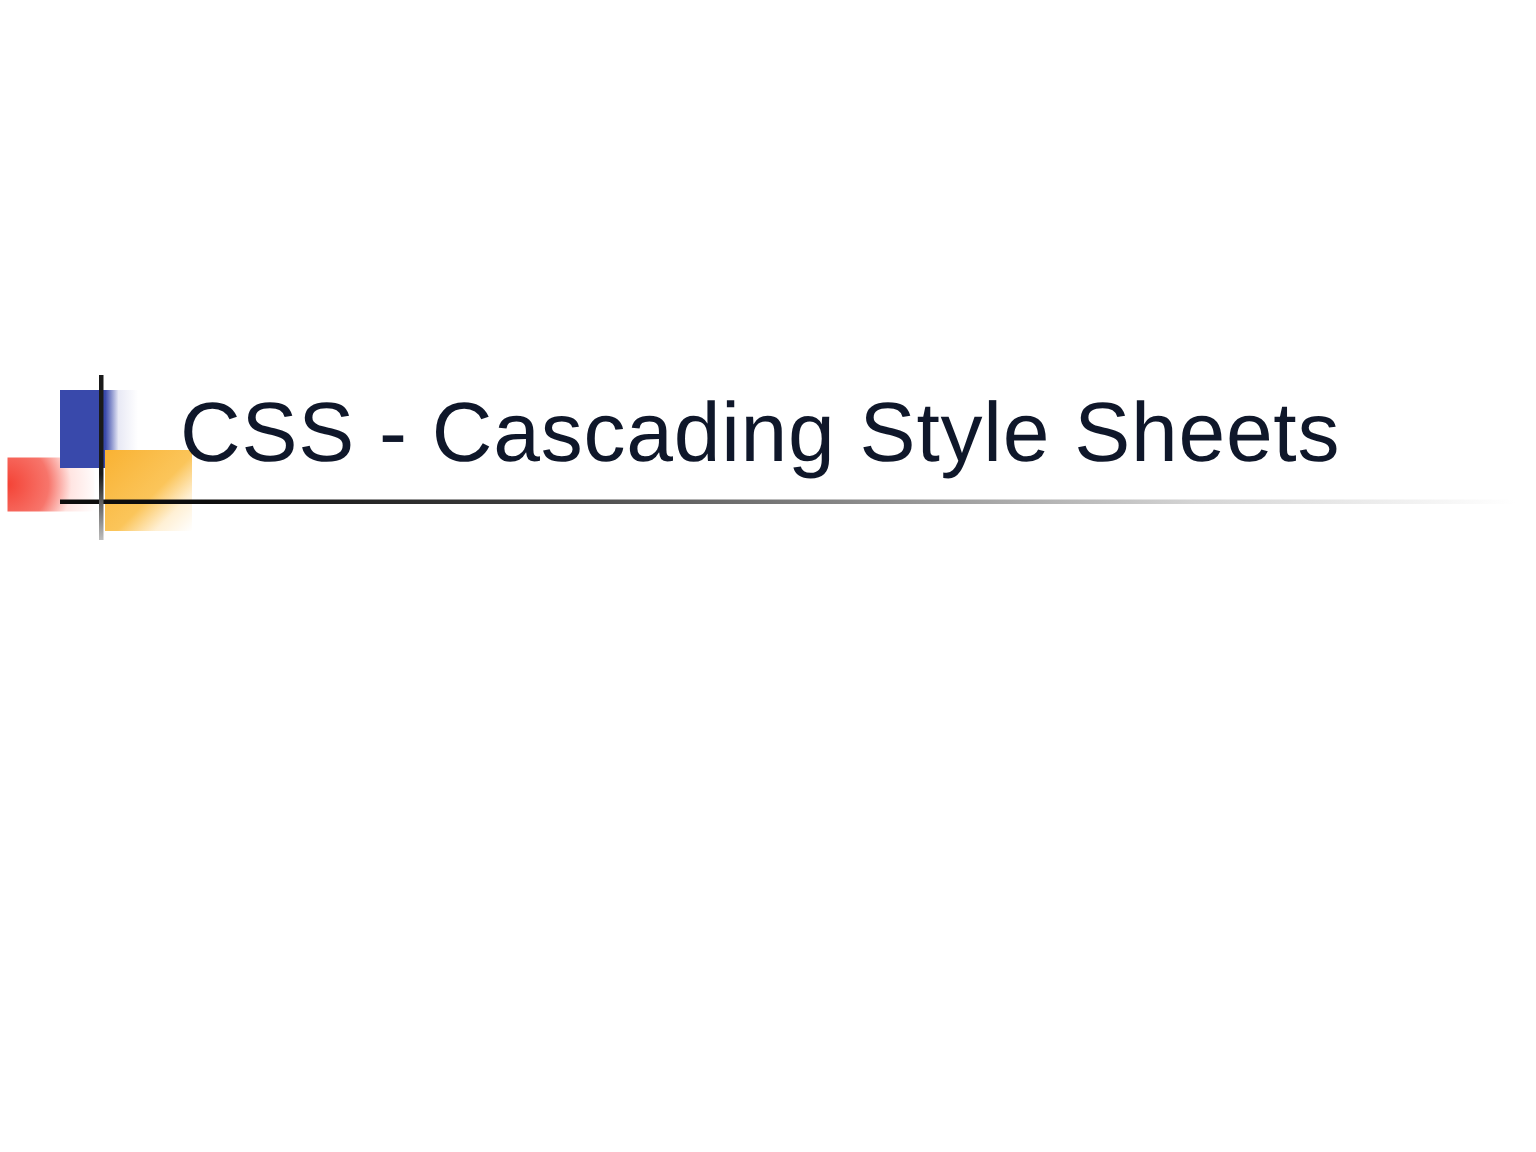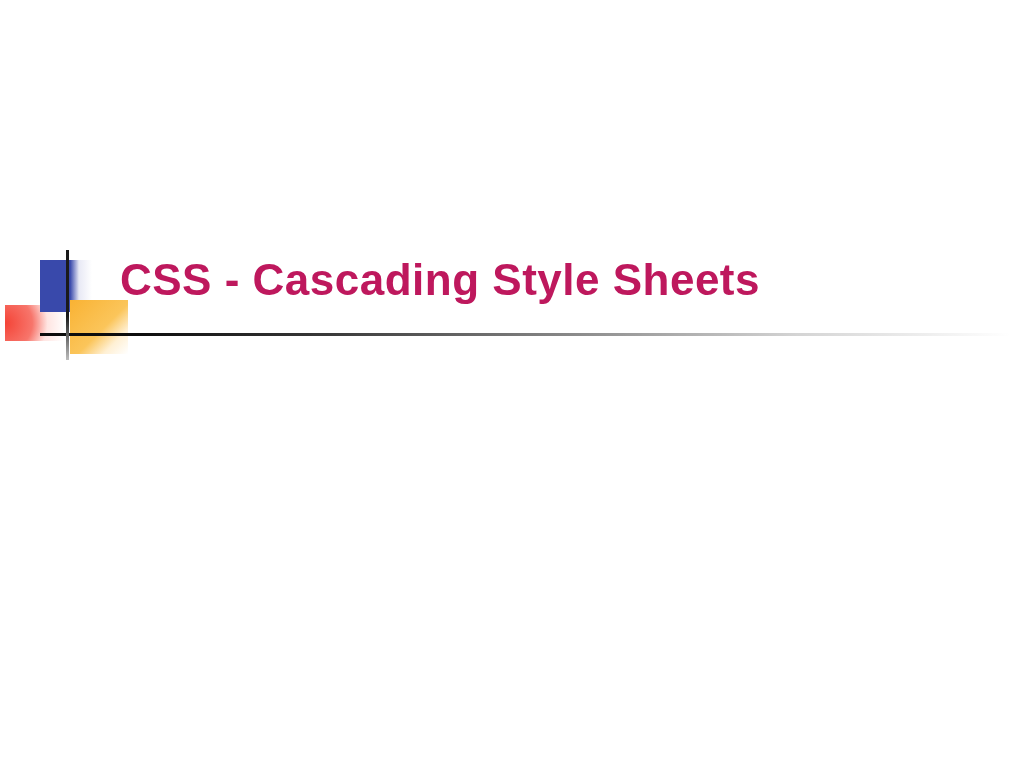--- a/index.html
+++ b/index.html
@@ -3,23 +3,23 @@
   <meta charset="utf-8">
   <style>
     * { margin: 0; padding: 0; box-sizing: border-box; }
     html, body { width: 1024px; height: 768px; background: #ffffff; overflow: hidden; font-family: Verdana, Geneva, sans-serif; }
     .slide { position: relative; width: 1024px; height: 768px; }
 
     .title {
       position: absolute;
       left: 120px;
       top: 255px;
-      font-size: 44px;
-      font-weight: 700;
-      color: #be185d;
+      font-size: 56px;
+      font-weight: 400;
+      color: #0f172a;
       letter-spacing: 0.5px;
       white-space: nowrap;
     }
 
     
     .deco { position: absolute; left: 0; top: 260px; width: 1024px; height: 120px; }
 
     
     .sq-blue {
       position: absolute; left: 40px; top: 0; width: 52px; height: 52px;

